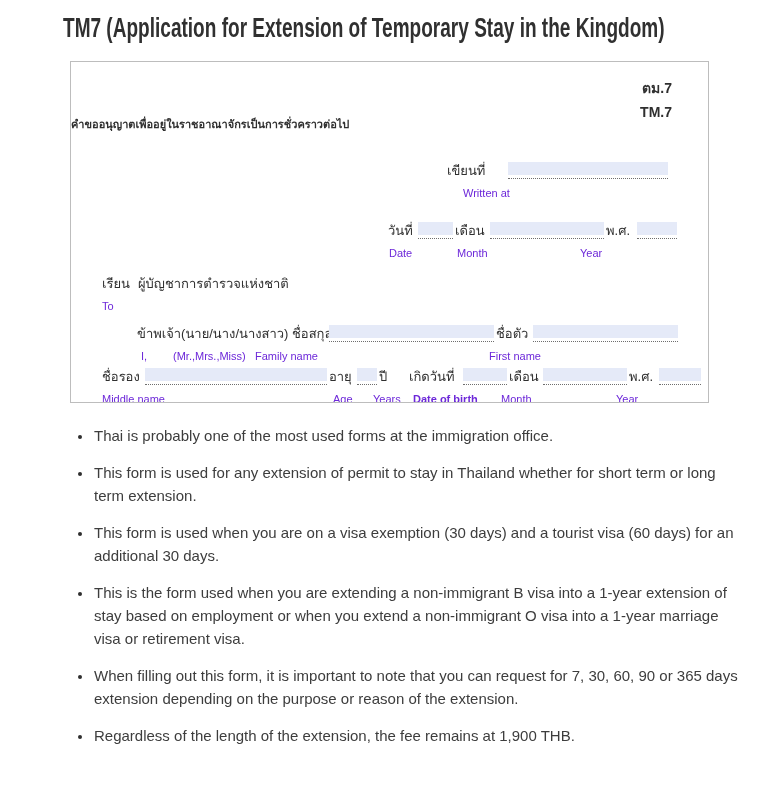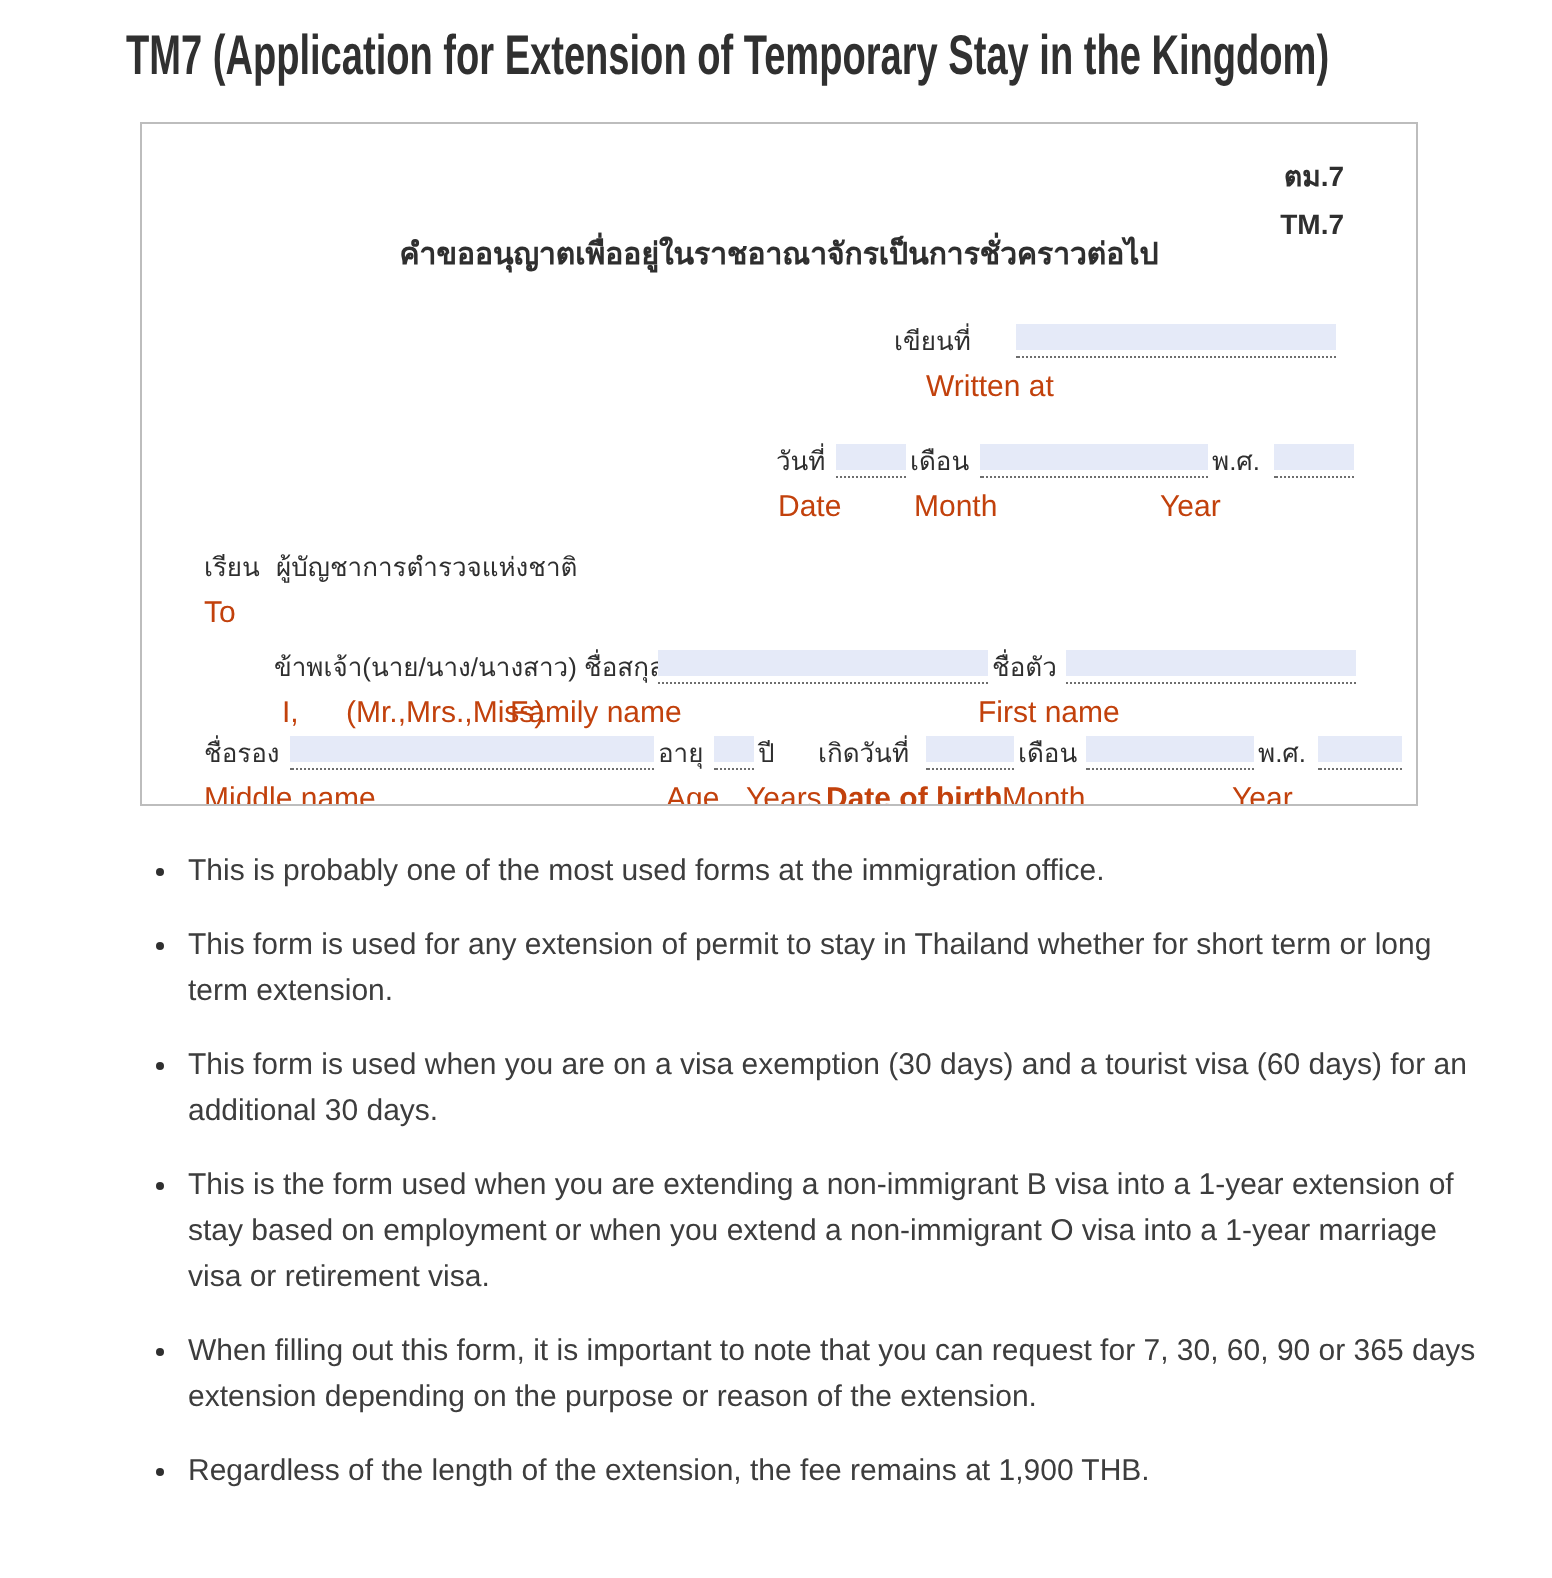--- a/index.html
+++ b/index.html
@@ -34,33 +34,33 @@
     border: 1px solid #bdbdbd;
     background: #ffffff;
     font-size: 13px;
     color: #2f2f2f;
     overflow: hidden;
   }
   .form-doc .abs { position: absolute; white-space: nowrap; line-height: 17px; }
   .form-code { font-size: 14px; font-weight: 600; text-align: right; margin-top: 12px; }
   .form-title-th {
     position: absolute; top: 53px; left: 0; right: 0;
-    text-align: center; font-size: 15px; font-weight: 600;
+    text-align: left; font-size: 11px; font-weight: 600;
   }
   .form-title-en {
     position: absolute; top: 77px; left: 0; right: 0;
     text-align: center; font-size: 13.5px; font-weight: 600; letter-spacing: .2px;
   }
   .dotfield {
     position: absolute;
     height: 17px;
     border-bottom: 1.5px dotted #6e6e6e;
     background: linear-gradient(#e5eaf8, #e5eaf8) no-repeat 0 0 / 100% 13px;
   }
-  .sub-en { color: #c2410c; font-size: 15px; }
+  .sub-en { color: #6d28d9; font-size: 11px; }
   
   .notes {
     position: absolute;
     left: 78px; top: 424px;
     width: 670px;
     list-style: disc;
     padding-left: 15px;
   }
   .notes li {
     font-size: 15px;
@@ -125,19 +125,19 @@
   <span class="dotfield" style="left:588px; top:306px; width:42px;"></span>
   <span class="abs sub-en" style="left:31px;  top:329px;">Middle name</span>
   <span class="abs sub-en" style="left:262px; top:329px;">Age</span>
   <span class="abs sub-en" style="left:302px; top:329px;">Years</span>
   <span class="abs sub-en" style="left:342px; top:329px;font-weight:bold;">Date of birth</span>
   <span class="abs sub-en" style="left:430px; top:329px;">Month</span>
   <span class="abs sub-en" style="left:545px; top:329px;">Year</span>
 </div>
 
 <ul class="notes">
-  <li>This is probably one of the most used forms at the immigration office.</li>
+  <li>Thai is probably one of the most used forms at the immigration office.</li>
   <li>This form is used for any extension of permit to stay in Thailand whether for short term or long term extension.</li>
   <li>This form is used when you are on a visa exemption (30 days) and a tourist visa (60 days) for an additional 30 days.</li>
   <li>This is the form used when you are extending a non-immigrant B visa into a 1-year extension of stay based on employment or when you extend a non-immigrant O visa into a 1-year marriage visa or retirement visa.</li>
   <li>When filling out this form, it is important to note that you can request for 7, 30, 60, 90 or 365 days extension depending on the purpose or reason of the extension.</li>
   <li>Regardless of the length of the extension, the fee remains at 1,900 THB.</li>
 </ul>
 
 </body></html>

